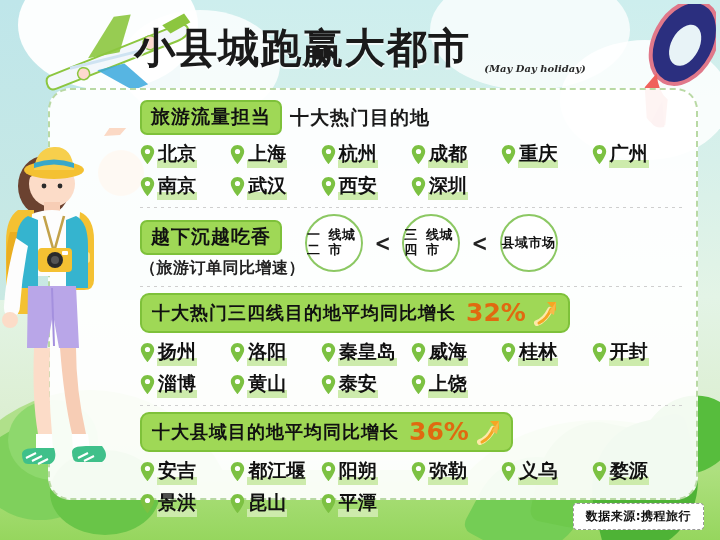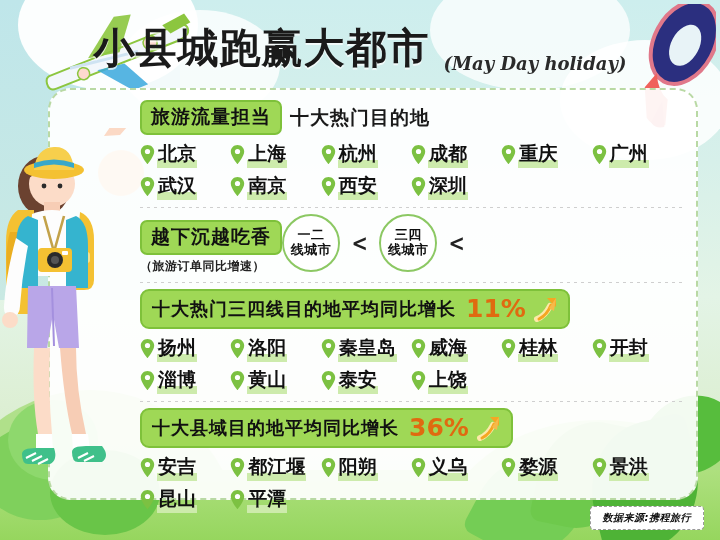--- a/index.html
+++ b/index.html
@@ -48,21 +48,21 @@
 
   
   .person { position:absolute; left:-6px; top:128px; width:160px; height:412px; z-index:6; }
 
   
   .header { position:absolute; left:0; right:0; top:14px; height:68px; z-index:5;
             display:flex; align-items:center; justify-content:center; }
   .title { font-size:41px; font-weight:bold; color:#1a1a1a; letter-spacing:1px;
            font-family:"DejaVu Sans","Liberation Sans",sans-serif;
            text-shadow:0 2px 0 rgba(255,255,255,.7); }
-  .title-sub { font-size:18px; color:#2a2a2a; font-style:italic; font-weight:bold;
+  .title-sub { font-size:10px; color:#2a2a2a; font-style:italic; font-weight:bold;
                margin-left:14px; align-self:flex-end; padding-bottom:8px;
                font-family:"DejaVu Serif","Liberation Serif",serif; }
 
   
   .card { position:absolute; left:48px; top:88px; width:650px; height:412px;
           background:rgba(255,255,255,.93); border:2px dashed #b9d9a4;
           border-radius:22px; z-index:4; }
   .card-inner { position:absolute; left:90px; top:0; right:14px; bottom:0; }
 
   .sec { position:relative; }
@@ -71,21 +71,21 @@
          background-size:7px 1px; }
 
   
   .head-row { display:flex; align-items:center; gap:8px; }
   .pill { display:inline-block; background:#9fd856; border:2px solid #7ec13a;
           border-radius:7px; padding:2px 9px 3px 9px; font-size:19px; font-weight:bold;
           color:#111; font-family:Liberation Sans, sans-serif;
           letter-spacing:1px; }
   .head-plain { font-size:19px; font-weight:bold; color:#1a1a1a; letter-spacing:1px;
                 font-family:"DejaVu Sans","Liberation Sans",sans-serif; }
-  .sublabel { font-size:12px; color:#222; font-weight:bold; margin-top:3px; letter-spacing:.5px;
+  .sublabel { font-size:16px; color:#222; font-weight:bold; margin-top:3px; letter-spacing:.5px;
               font-family:"DejaVu Sans","Liberation Sans",sans-serif; }
 
   
   .banner { display:inline-flex; align-items:center; gap:8px;
             background:#9fd856; border:2px solid #7ec13a; border-radius:9px;
             padding:3px 8px 4px 10px; }
   .banner-text { font-size:18px; font-weight:bold; color:#111; letter-spacing:1px;
                  font-family:"DejaVu Sans","Liberation Sans",sans-serif; }
   .banner-pct { font-size:25px; font-weight:bold; color:#e06a10; letter-spacing:0;
                 font-family:"DejaVu Sans","Liberation Sans",sans-serif; margin-left:2px; }
@@ -94,36 +94,36 @@
   .cities { display:grid; grid-template-columns:repeat(6,1fr); row-gap:5px; margin-top:6px; }
   .city { display:flex; align-items:center; gap:2px; }
   .city-name { font-size:19px; font-weight:bold; color:#111; letter-spacing:0;
                font-family:"DejaVu Sans","Liberation Sans",sans-serif;
                background:linear-gradient(180deg,transparent 72%,#cdebac 72%,#cdebac 100%);
                padding:0 1px 1px 1px; white-space:nowrap; }
 
   
   .tiers { display:flex; align-items:center; gap:10px; }
   .tier-circle { width:58px; height:58px; border-radius:50%; border:2.5px solid #8cc863;
-                 display:flex; flex-direction:column; align-items:center; justify-content:center;
+                 display:flex; flex-direction:row; align-items:center; justify-content:center;
                  background:#fff; }
   .tier-l1, .tier-l2 { font-size:13px; font-weight:bold; color:#111; line-height:1.12;
                        letter-spacing:.5px;
                        font-family:"DejaVu Sans","Liberation Sans",sans-serif; }
   .lt { font-size:23px; font-weight:bold; color:#222; font-family:"DejaVu Sans",sans-serif;
         transform:scaleX(.85); }
 
   .tier-wrap { display:flex; align-items:flex-start; }
   .tier-left { padding-top:6px; }
 
   
   .source { position:absolute; right:16px; bottom:10px; z-index:8;
             background:#fff; border:1.5px dashed #9a9a9a; border-radius:4px;
-            padding:4px 12px; font-size:10px; font-weight:bold; color:#111;
-            letter-spacing:.5px; font-family:"DejaVu Sans","Liberation Sans",sans-serif;font-style:italic; }
+            padding:4px 12px; font-size:12px; font-weight:bold; color:#111;
+            letter-spacing:.5px; font-family:"DejaVu Sans","Liberation Sans",sans-serif; }
 </style>
 </head>
 <body>
 
 <div class="bg">
   <div class="sky-l"></div>
   <div class="cloud c1"></div>
   <div class="cloud c2"></div>
   <div class="cloud c3"></div>
   <div class="cloud c4"></div>
@@ -216,28 +216,28 @@
               <path d="M7.5 0C3.7 0 .8 2.9.8 6.6c0 4.8 6 11.8 6.3 12.1.2.3.6.3.8 0 .3-.3 6.3-7.3 6.3-12.1C14.2 2.9 11.3 0 7.5 0z" fill="#7cc142"></path>
               <circle cx="7.5" cy="6.5" r="2.6" fill="#fff"></circle>
             </svg>
           <span class="city-name">广州</span>
         </div>
         <div class="city">
           <svg width="15" height="19" viewBox="0 0 15 19">
               <path d="M7.5 0C3.7 0 .8 2.9.8 6.6c0 4.8 6 11.8 6.3 12.1.2.3.6.3.8 0 .3-.3 6.3-7.3 6.3-12.1C14.2 2.9 11.3 0 7.5 0z" fill="#7cc142"></path>
               <circle cx="7.5" cy="6.5" r="2.6" fill="#fff"></circle>
             </svg>
+          <span class="city-name">南京</span>
+        </div>
+        <div class="city">
+          <svg width="15" height="19" viewBox="0 0 15 19">
+              <path d="M7.5 0C3.7 0 .8 2.9.8 6.6c0 4.8 6 11.8 6.3 12.1.2.3.6.3.8 0 .3-.3 6.3-7.3 6.3-12.1C14.2 2.9 11.3 0 7.5 0z" fill="#7cc142"></path>
+              <circle cx="7.5" cy="6.5" r="2.6" fill="#fff"></circle>
+            </svg>
           <span class="city-name">武汉</span>
-        </div>
-        <div class="city">
-          <svg width="15" height="19" viewBox="0 0 15 19">
-              <path d="M7.5 0C3.7 0 .8 2.9.8 6.6c0 4.8 6 11.8 6.3 12.1.2.3.6.3.8 0 .3-.3 6.3-7.3 6.3-12.1C14.2 2.9 11.3 0 7.5 0z" fill="#7cc142"></path>
-              <circle cx="7.5" cy="6.5" r="2.6" fill="#fff"></circle>
-            </svg>
-          <span class="city-name">南京</span>
         </div>
         <div class="city">
           <svg width="15" height="19" viewBox="0 0 15 19">
               <path d="M7.5 0C3.7 0 .8 2.9.8 6.6c0 4.8 6 11.8 6.3 12.1.2.3.6.3.8 0 .3-.3 6.3-7.3 6.3-12.1C14.2 2.9 11.3 0 7.5 0z" fill="#7cc142"></path>
               <circle cx="7.5" cy="6.5" r="2.6" fill="#fff"></circle>
             </svg>
           <span class="city-name">西安</span>
         </div>
         <div class="city">
           <svg width="15" height="19" viewBox="0 0 15 19">
@@ -261,30 +261,34 @@
           <div class="tier-circle">
             <span class="tier-l1">一二</span>
             <span class="tier-l2">线城市</span>
           </div>
           <span class="lt">&lt;</span>
           <div class="tier-circle">
             <span class="tier-l1">三四</span>
             <span class="tier-l2">线城市</span>
           </div>
           <span class="lt">&lt;</span>
+          <div class="tier-circle">
+            <span class="tier-l1">县域</span>
+            <span class="tier-l2">市场</span>
+          </div>
         </div>
       </div>
     </div>
 
     <div class="sep"></div>
 
     <div class="sec">
       <div class="banner">
         <span class="banner-text">十大热门三四线目的地平均同比增长</span>
-        <span class="banner-pct">11%</span>
+        <span class="banner-pct">32%</span>
         <svg width="26" height="26" viewBox="0 0 26 26">
           <path d="M3 23 q8 -3 13 -13" stroke="#fde9a8" stroke-width="6" fill="none" stroke-linecap="round"></path>
           <path d="M5 23 q8 -4 12 -14" stroke="#f5a623" stroke-width="3" fill="none" stroke-linecap="round"></path>
           <path d="M13 2 h9 v9 l-4 -3.5 -5 -5.5 Z" fill="#f5a623"></path>
           <path d="M22 2 l-7 10 5 3 Z" fill="#f7b94a"></path>
         </svg>
       </div>
       <div class="cities">
         <div class="city">
           <svg width="15" height="19" viewBox="0 0 15 19">
@@ -392,20 +396,27 @@
               <path d="M7.5 0C3.7 0 .8 2.9.8 6.6c0 4.8 6 11.8 6.3 12.1.2.3.6.3.8 0 .3-.3 6.3-7.3 6.3-12.1C14.2 2.9 11.3 0 7.5 0z" fill="#7cc142"></path>
               <circle cx="7.5" cy="6.5" r="2.6" fill="#fff"></circle>
             </svg>
           <span class="city-name">阳朔</span>
         </div>
         <div class="city">
           <svg width="15" height="19" viewBox="0 0 15 19">
               <path d="M7.5 0C3.7 0 .8 2.9.8 6.6c0 4.8 6 11.8 6.3 12.1.2.3.6.3.8 0 .3-.3 6.3-7.3 6.3-12.1C14.2 2.9 11.3 0 7.5 0z" fill="#7cc142"></path>
               <circle cx="7.5" cy="6.5" r="2.6" fill="#fff"></circle>
             </svg>
+          <span class="city-name">弥勒</span>
+        </div>
+        <div class="city">
+          <svg width="15" height="19" viewBox="0 0 15 19">
+              <path d="M7.5 0C3.7 0 .8 2.9.8 6.6c0 4.8 6 11.8 6.3 12.1.2.3.6.3.8 0 .3-.3 6.3-7.3 6.3-12.1C14.2 2.9 11.3 0 7.5 0z" fill="#7cc142"></path>
+              <circle cx="7.5" cy="6.5" r="2.6" fill="#fff"></circle>
+            </svg>
           <span class="city-name">义乌</span>
         </div>
         <div class="city">
           <svg width="15" height="19" viewBox="0 0 15 19">
               <path d="M7.5 0C3.7 0 .8 2.9.8 6.6c0 4.8 6 11.8 6.3 12.1.2.3.6.3.8 0 .3-.3 6.3-7.3 6.3-12.1C14.2 2.9 11.3 0 7.5 0z" fill="#7cc142"></path>
               <circle cx="7.5" cy="6.5" r="2.6" fill="#fff"></circle>
             </svg>
           <span class="city-name">婺源</span>
         </div>
         <div class="city">

